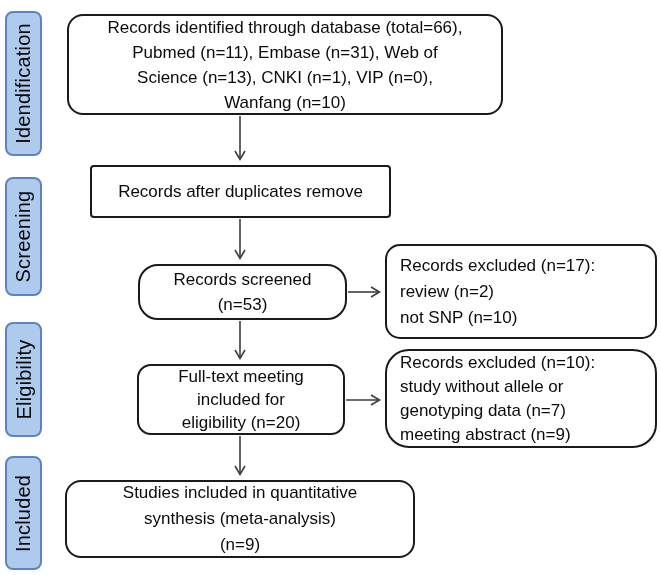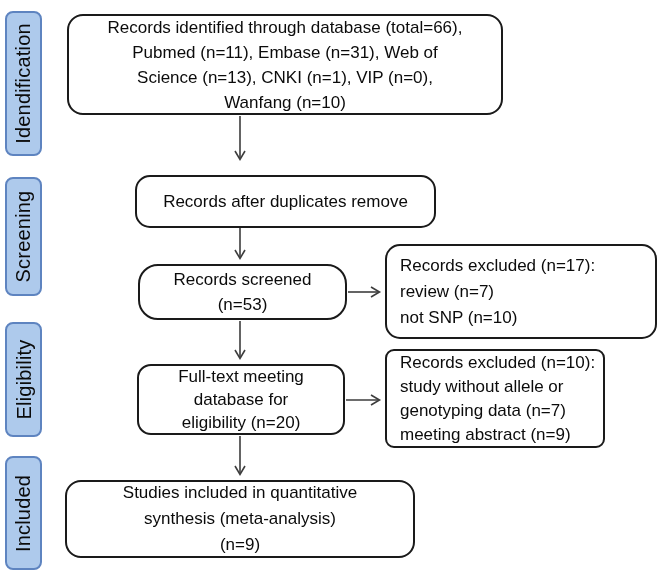--- a/index.html
+++ b/index.html
@@ -61,25 +61,25 @@
   }
   .ln { white-space: nowrap; }
 
   
   #stage-identification { left: 5px;  top: 11px;  width: 37px; height: 145px; }
   #stage-screening      { left: 5px;  top: 177px; width: 37px; height: 119px; }
   #stage-eligibility    { left: 5px;  top: 322px; width: 37px; height: 115px; }
   #stage-included       { left: 5px;  top: 456px; width: 37px; height: 114px; }
 
   #box-identified { left: 67px;  top: 14px;  width: 436px; height: 101px; border-radius: 16px; }
-  #box-duplicates { left: 90px;  top: 175px; width: 301px; height: 53px;  border-radius: 15px; margin-left: 45px; }
+  #box-duplicates { left: 90px;  top: 165px; width: 301px; height: 53px;  border-radius: 4px; }
   #box-screened   { left: 138px; top: 264px; width: 209px; height: 56px;  border-radius: 20px; }
   #box-excluded-screening { left: 385px; top: 244px; width: 272px; height: 95px; border-radius: 15px; line-height: 26px; }
   #box-fulltext   { left: 137px; top: 364px; width: 208px; height: 71px;  border-radius: 14px; line-height: 23px; }
-  #box-excluded-eligibility { left: 385px; top: 349px; width: 220px; height: 99px; border-radius: 9px; line-height: 24px; }
+  #box-excluded-eligibility { left: 385px; top: 349px; width: 272px; height: 99px; border-radius: 24px; line-height: 24px; }
   #box-included   { left: 65px;  top: 480px; width: 350px; height: 78px;  border-radius: 16px; line-height: 26px; text-align: center; }
 </style>
 </head>
 <body>
 
 <div class="canvas">
 
   <svg class="arrows" viewBox="0 0 661 575">
     <defs>
       <marker id="vhead" viewBox="-10 -7 12 14" markerWidth="12" markerHeight="14" refX="-0.5" refY="0" orient="auto" markerUnits="userSpaceOnUse" overflow="visible">
@@ -118,27 +118,27 @@
     <div class="ln">Records after duplicates remove</div>
   </div>
 
   <div class="fbox" id="box-screened">
     <div class="ln">Records screened</div>
     <div class="ln">(n=53)</div>
   </div>
 
   <div class="fbox left" id="box-excluded-screening">
     <div class="ln">Records excluded (n=17):</div>
-    <div class="ln">review (n=7)</div>
+    <div class="ln">review (n=2)</div>
     <div class="ln">not SNP (n=10)</div>
   </div>
 
   <div class="fbox" id="box-fulltext">
     <div class="ln">Full-text meeting</div>
-    <div class="ln">database for</div>
+    <div class="ln">included for</div>
     <div class="ln">eligibility (n=20)</div>
   </div>
 
   <div class="fbox left" id="box-excluded-eligibility">
     <div class="ln">Records excluded (n=10):</div>
     <div class="ln">study without allele or</div>
     <div class="ln">genotyping data (n=7)</div>
     <div class="ln">meeting abstract (n=9)</div>
   </div>
 

